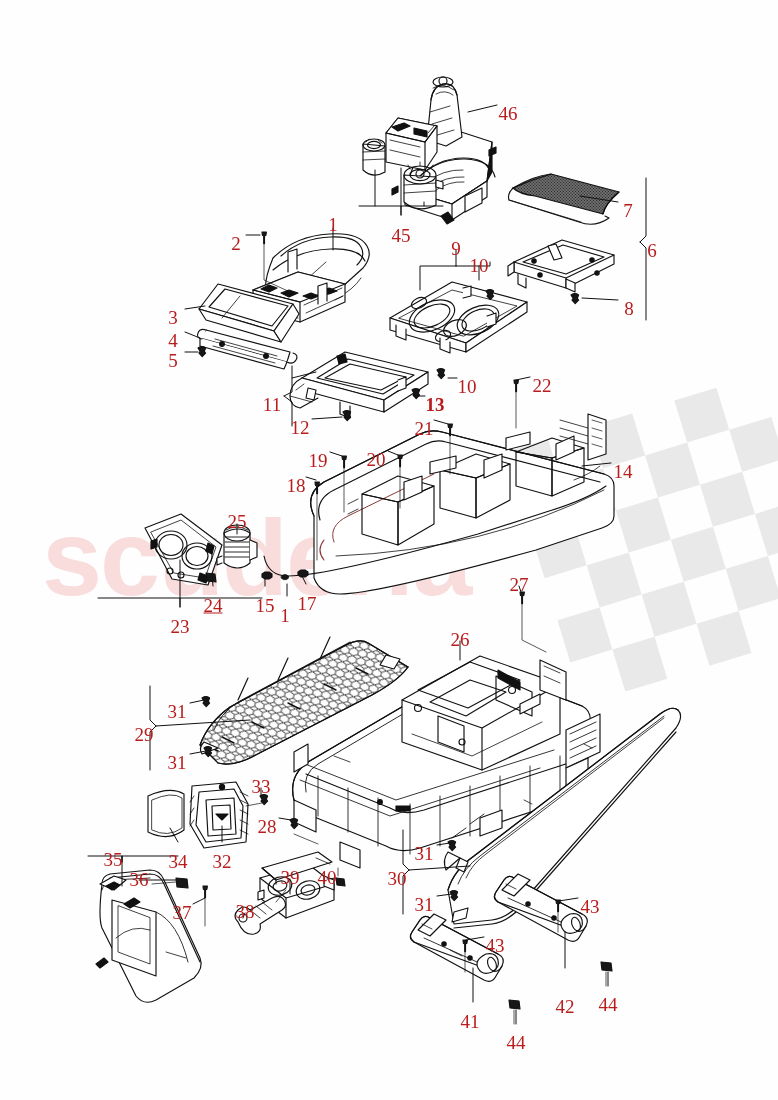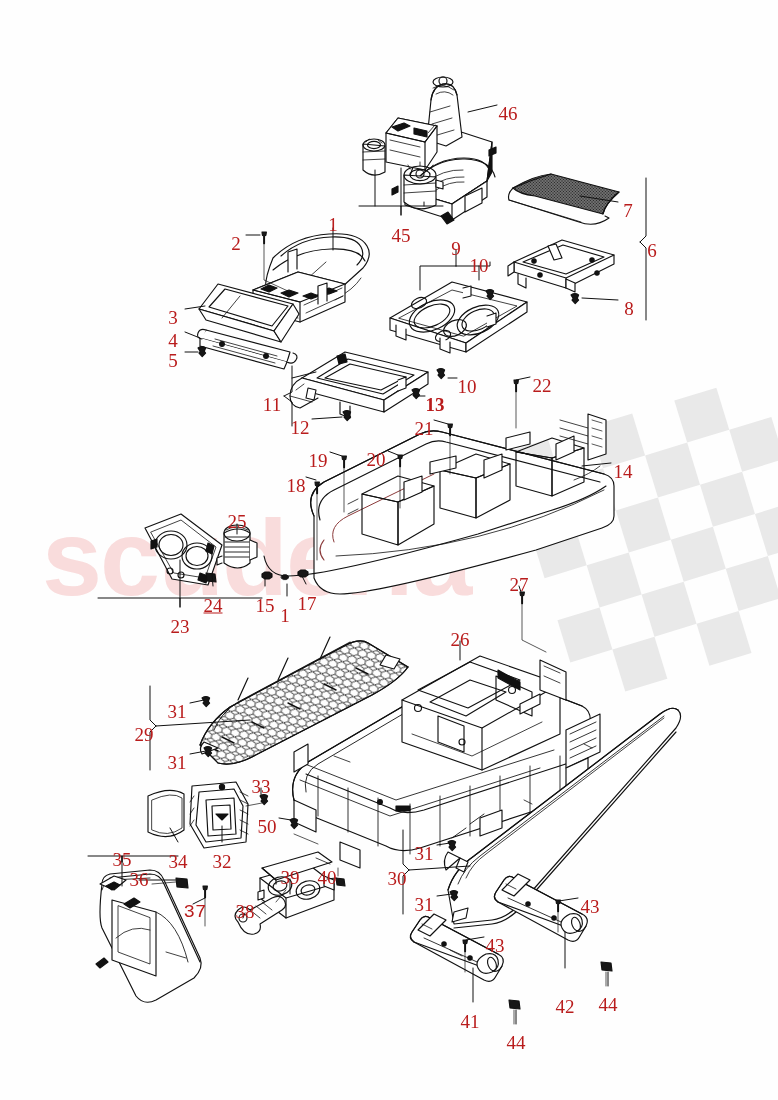--- a/index.html
+++ b/index.html
@@ -625,33 +625,33 @@
   <div class="lbl" style="left:296px;top:477px;">18</div>
   <div class="lbl" style="left:318px;top:452px;">19</div>
   <div class="lbl" style="left:376px;top:451px;">20</div>
   <div class="lbl" style="left:424px;top:420px;">21</div>
   <div class="lbl" style="left:542px;top:377px;">22</div>
   <div class="lbl" style="left:180px;top:618px;">23</div>
   <div class="lbl" style="left:213px;top:597px;text-decoration:underline;">24</div>
   <div class="lbl" style="left:237px;top:513px;">25</div>
   <div class="lbl" style="left:460px;top:631px;">26</div>
   <div class="lbl" style="left:519px;top:576px;">27</div>
-  <div class="lbl" style="left:267px;top:818px;">50</div>
+  <div class="lbl" style="left:267px;top:818px;">28</div>
   <div class="lbl" style="left:144px;top:726px;">29</div>
   <div class="lbl" style="left:397px;top:870px;">30</div>
   <div class="lbl" style="left:177px;top:703px;">31</div>
   <div class="lbl" style="left:177px;top:754px;">31</div>
   <div class="lbl" style="left:424px;top:845px;">31</div>
   <div class="lbl" style="left:424px;top:896px;">31</div>
   <div class="lbl" style="left:222px;top:853px;">32</div>
   <div class="lbl" style="left:261px;top:778px;">33</div>
   <div class="lbl" style="left:178px;top:853px;">34</div>
-  <div class="lbl" style="left:122px;top:851px;">35</div>
+  <div class="lbl" style="left:113px;top:851px;">35</div>
   <div class="lbl" style="left:139px;top:871px;">36</div>
-  <div class="lbl" style="left:195px;top:904px;font-family:Liberation Mono, monospace;">37</div>
+  <div class="lbl" style="left:182px;top:904px;">37</div>
   <div class="lbl" style="left:245px;top:903px;">38</div>
   <div class="lbl" style="left:290px;top:869px;">39</div>
   <div class="lbl" style="left:327px;top:869px;">40</div>
   <div class="lbl" style="left:470px;top:1013px;">41</div>
   <div class="lbl" style="left:565px;top:998px;">42</div>
   <div class="lbl" style="left:495px;top:937px;">43</div>
   <div class="lbl" style="left:590px;top:898px;">43</div>
   <div class="lbl" style="left:516px;top:1034px;">44</div>
   <div class="lbl" style="left:608px;top:996px;">44</div>
   <div class="lbl" style="left:401px;top:227px;">45</div>

